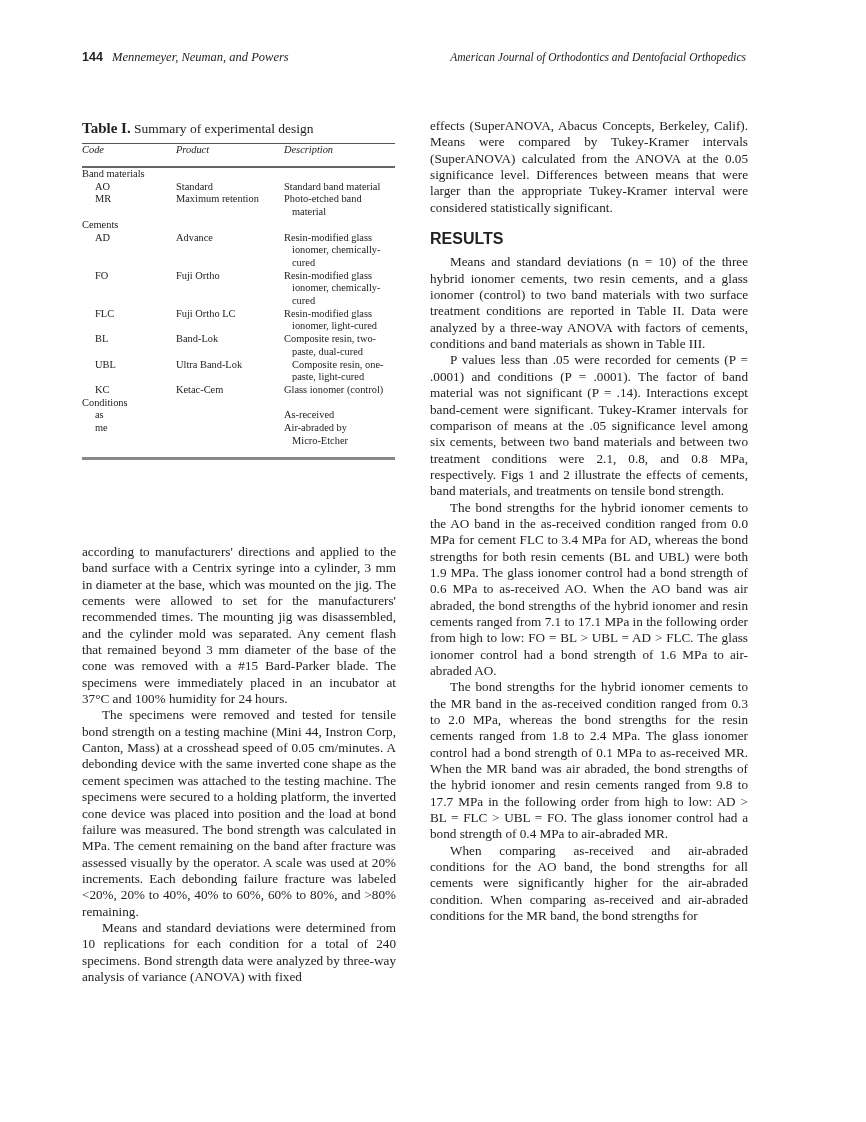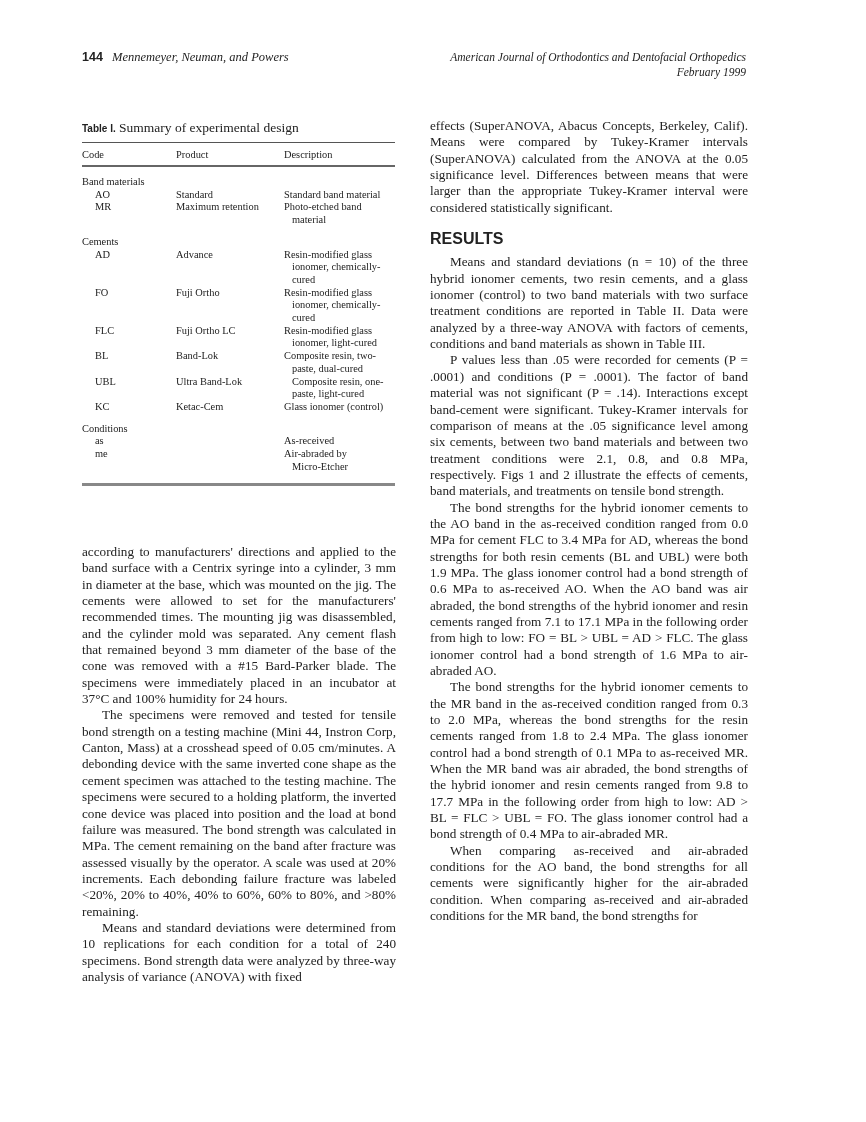--- a/index.html
+++ b/index.html
@@ -3,49 +3,48 @@
 <meta charset="utf-8">
 <style>
   html, body { margin:0; padding:0; background:#fff; }
   body { width:866px; height:1122px; position:relative; overflow:hidden; color:#222; font-family:"Liberation Serif", serif; }
   .hdr-left { position:absolute; left:82px; top:50px; font-size:12.5px; }
   .hdr-left .pg { font-family:"Liberation Sans", sans-serif; font-weight:bold; font-size:12.5px; margin-right:6px; }
   .hdr-left .auth { font-style:italic;margin-top:20px; }
   .hdr-right { position:absolute; right:120px; top:50px; text-align:right; font-style:italic; font-size:11.5px; line-height:15px;margin-left:16px; }
   .tbl { position:absolute; left:82px; top:120px; width:313px; font-size:10.4px; }
   .tbl-title { font-size:13.5px; margin-bottom:6px; }
-  .tbl-title b { font-family:Liberation Sans, sans-serif; font-size:10px; }
+  .tbl-title b { font-family:Liberation Serif, serif; font-size:15px; }
   .rule-top { border-top:1.3px solid #555; }
   .rule-mid { border-top:2px solid #666; }
   .rule-bot { border-top:3px solid #888; margin-top:10px; }
-  .th { display:flex; height:22px; align-items:center; }
+  .th { display:flex; font-style:italic; height:22px; align-items:flex-start; }
   .row { display:flex; line-height:12.7px; }
   .c1 { width:94px; flex:none; }
   .c2 { width:108px; flex:none; }
   .c3 { flex:1; }
   .c1.sub { padding-left:13px; width:81px; }
   .c3 .cont { display:block; padding-left:8px; }
-  .grp { margin-top:9px; }
+  .grp { margin-top:0; }
   .col { position:absolute; font-size:13.2px; line-height:16.35px; text-align:justify; width:314px; }
   .col p { margin:0; }
   .col p.ind { text-indent:20px; }
   .colL { left:82px; top:544px; }
   .colR { left:430px; top:118px; width:318px; }
   .results { font-family:"Liberation Sans", sans-serif; font-weight:bold; font-size:16px; margin:15px 0 7px 0; }
 </style>
 </head>
 <body>
 
 <div class="hdr-left">
   <span class="pg">144</span>
   <span class="auth">Mennemeyer, Neuman, and Powers</span>
 </div>
 <div class="hdr-right">
   <div>American Journal of Orthodontics and Dentofacial Orthopedics</div>
-  <div>February 1999</div>
 </div>
 
 <div class="tbl">
   <div class="tbl-title">
     <b>Table I.</b>
     <span>Summary of experimental design</span>
   </div>
   <div class="rule-top"></div>
   <div class="th">
     <span class="c1">Code</span>

